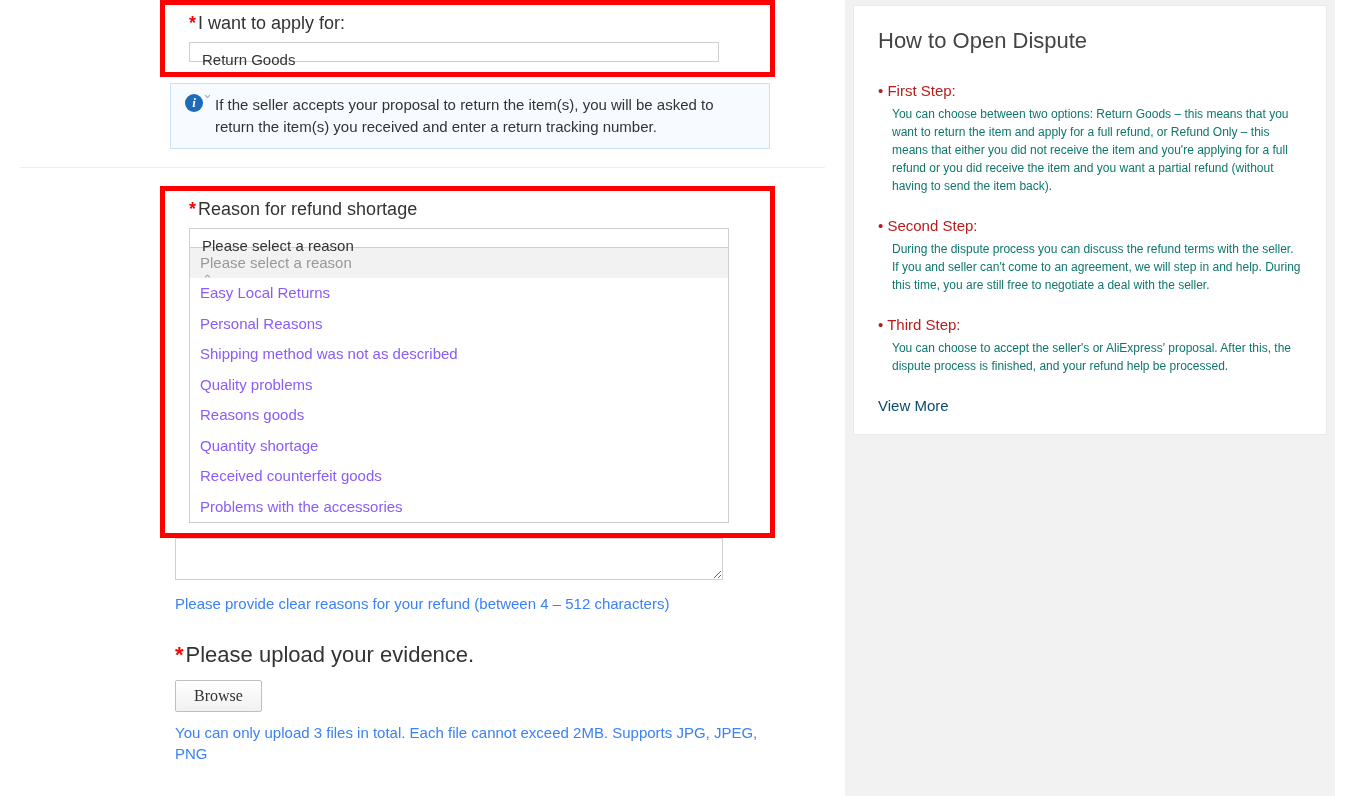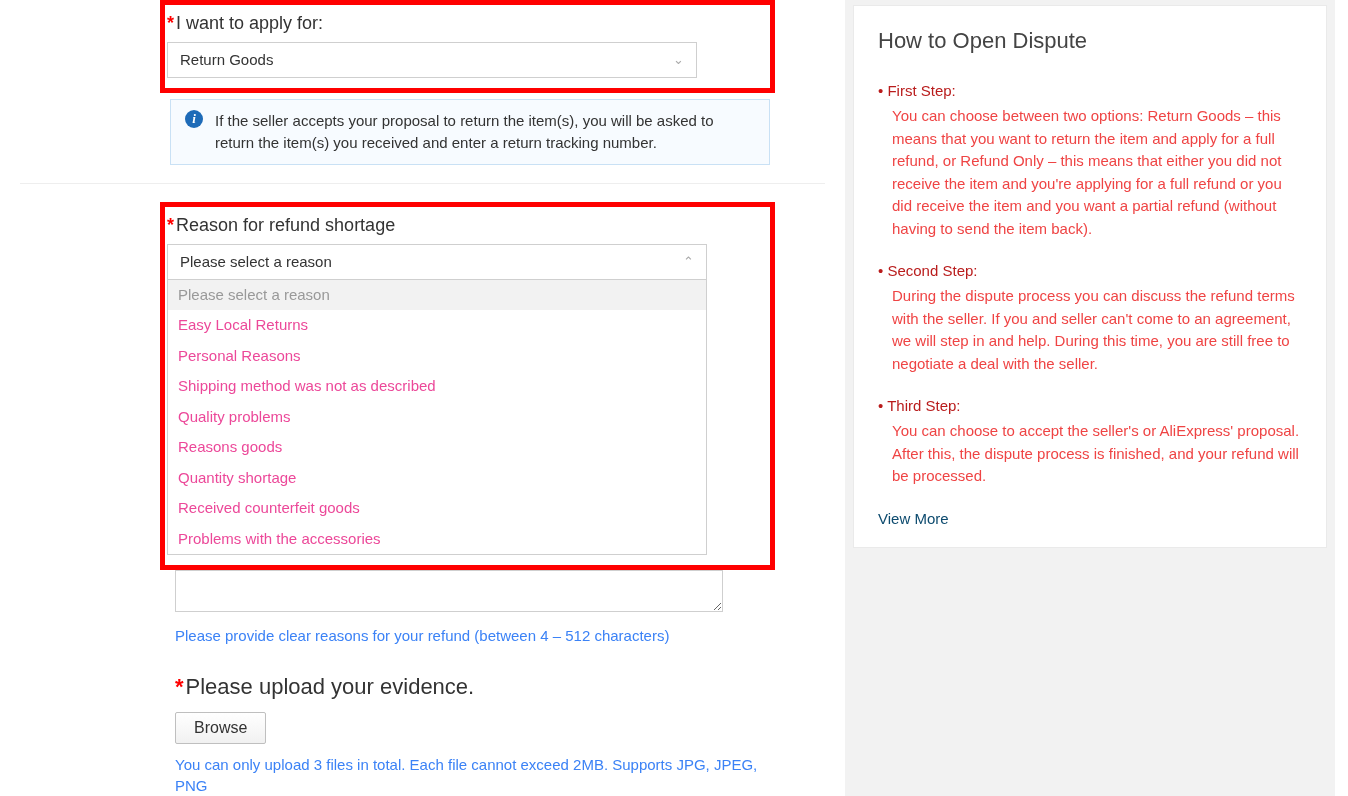--- a/index.html
+++ b/index.html
@@ -26,48 +26,49 @@
   }
   .side-card {
     background: #ffffff;
     border: 1px solid #eaeaea;
     padding: 22px 24px 20px 24px;
   }
 
   
   .highlighted {
     border: 5px solid #ff0000;
-    padding: 8px 10px 10px 2px;
+    padding: 8px 10px 10px 24px;
     margin-left: 140px;
     margin-right: 50px;
   }
   .highlighted.first {
     margin-bottom: 0;
   }
 
   .field-label {
     font-size: 18px;
     color: #333;
     margin-bottom: 8px;
   }
   .req { color: #ff0000; font-weight: bold; margin-right: 2px; }
 
   .select-box {
     border: 1px solid #cfcfcf;
-    height: 36px;
+    height: 20px;
     line-height: 34px;
     padding: 0 12px;
     background: #fff;
     position: relative;
     color: #333;
     font-size: 15px;
     display: flex;
     justify-content: space-between;
-    align-items: center;
-    cursor: pointer;
+    align-items: flex-start;
+    cursor: pointer;
+    flex-direction: column;
   }
   .select-box.narrow { width: 530px; }
   .select-box.wide { width: 540px; }
   .chevron {
     font-size: 13px;
     color: #aaa;
   }
 
   .info-box {
     display: flex;
@@ -104,21 +105,21 @@
 
   .reason-dropdown {
     border: 1px solid #cfcfcf;
     border-top: none;
     width: 540px;
     background: #fff;
   }
   .dropdown-item {
     padding: 4px 10px;
     font-size: 15px;
-    color: #ec4899;
+    color: #8b5cf6;
     cursor: pointer;
     line-height: 1.5;
   }
   .dropdown-item.placeholder {
     background: #f2f2f2;
     color: #999;
   }
 
   .textarea-stub {
     border: 1px solid #cfcfcf;
@@ -150,38 +151,38 @@
 
   .browse-btn, .addvideo-btn {
     margin-left: 155px;
     border: 1px solid #bfbfbf;
     background: linear-gradient(#ffffff, #f1f1f1);
     padding: 6px 18px;
     font-size: 16px;
     color: #333;
     cursor: pointer;
     border-radius: 2px;
-    font-family: Liberation Sans, sans-serif;
+    font-family: Liberation Serif, serif;
   }
 
   
   .side-title {
     font-size: 22px;
     color: #444;
     margin-bottom: 28px;
   }
   .step-label {
     font-size: 15px;
     color: #b91c1c;
     margin-bottom: 6px;
   }
   .step-label::before { content: "• "; }
   .step-text {
-    font-size: 15px;
-    color: #ef4444;
+    font-size: 12px;
+    color: #0f766e;
     line-height: 1.5;
     margin-left: 14px;
     margin-bottom: 22px;
   }
   .link {
     color: #0c4a6e;
     font-size: 15px;
     cursor: pointer;
   }
 </style>
@@ -251,18 +252,18 @@
     <div class="side-card">
       <div class="side-title">How to Open Dispute</div>
 
       <div class="step-label">First Step:</div>
       <div class="step-text">You can choose between two options: Return Goods – this means that you want to return the item and apply for a full refund, or Refund Only – this means that either you did not receive the item and you're applying for a full refund or you did receive the item and you want a partial refund (without having to send the item back).</div>
 
       <div class="step-label">Second Step:</div>
       <div class="step-text">During the dispute process you can discuss the refund terms with the seller. If you and seller can't come to an agreement, we will step in and help. During this time, you are still free to negotiate a deal with the seller.</div>
 
       <div class="step-label">Third Step:</div>
-      <div class="step-text">You can choose to accept the seller's or AliExpress' proposal. After this, the dispute process is finished, and your refund will be processed.</div>
+      <div class="step-text">You can choose to accept the seller's or AliExpress' proposal. After this, the dispute process is finished, and your refund help be processed.</div>
 
       <span class="link">View More</span>
     </div>
   </div>
 </div>
 
 </body></html>

